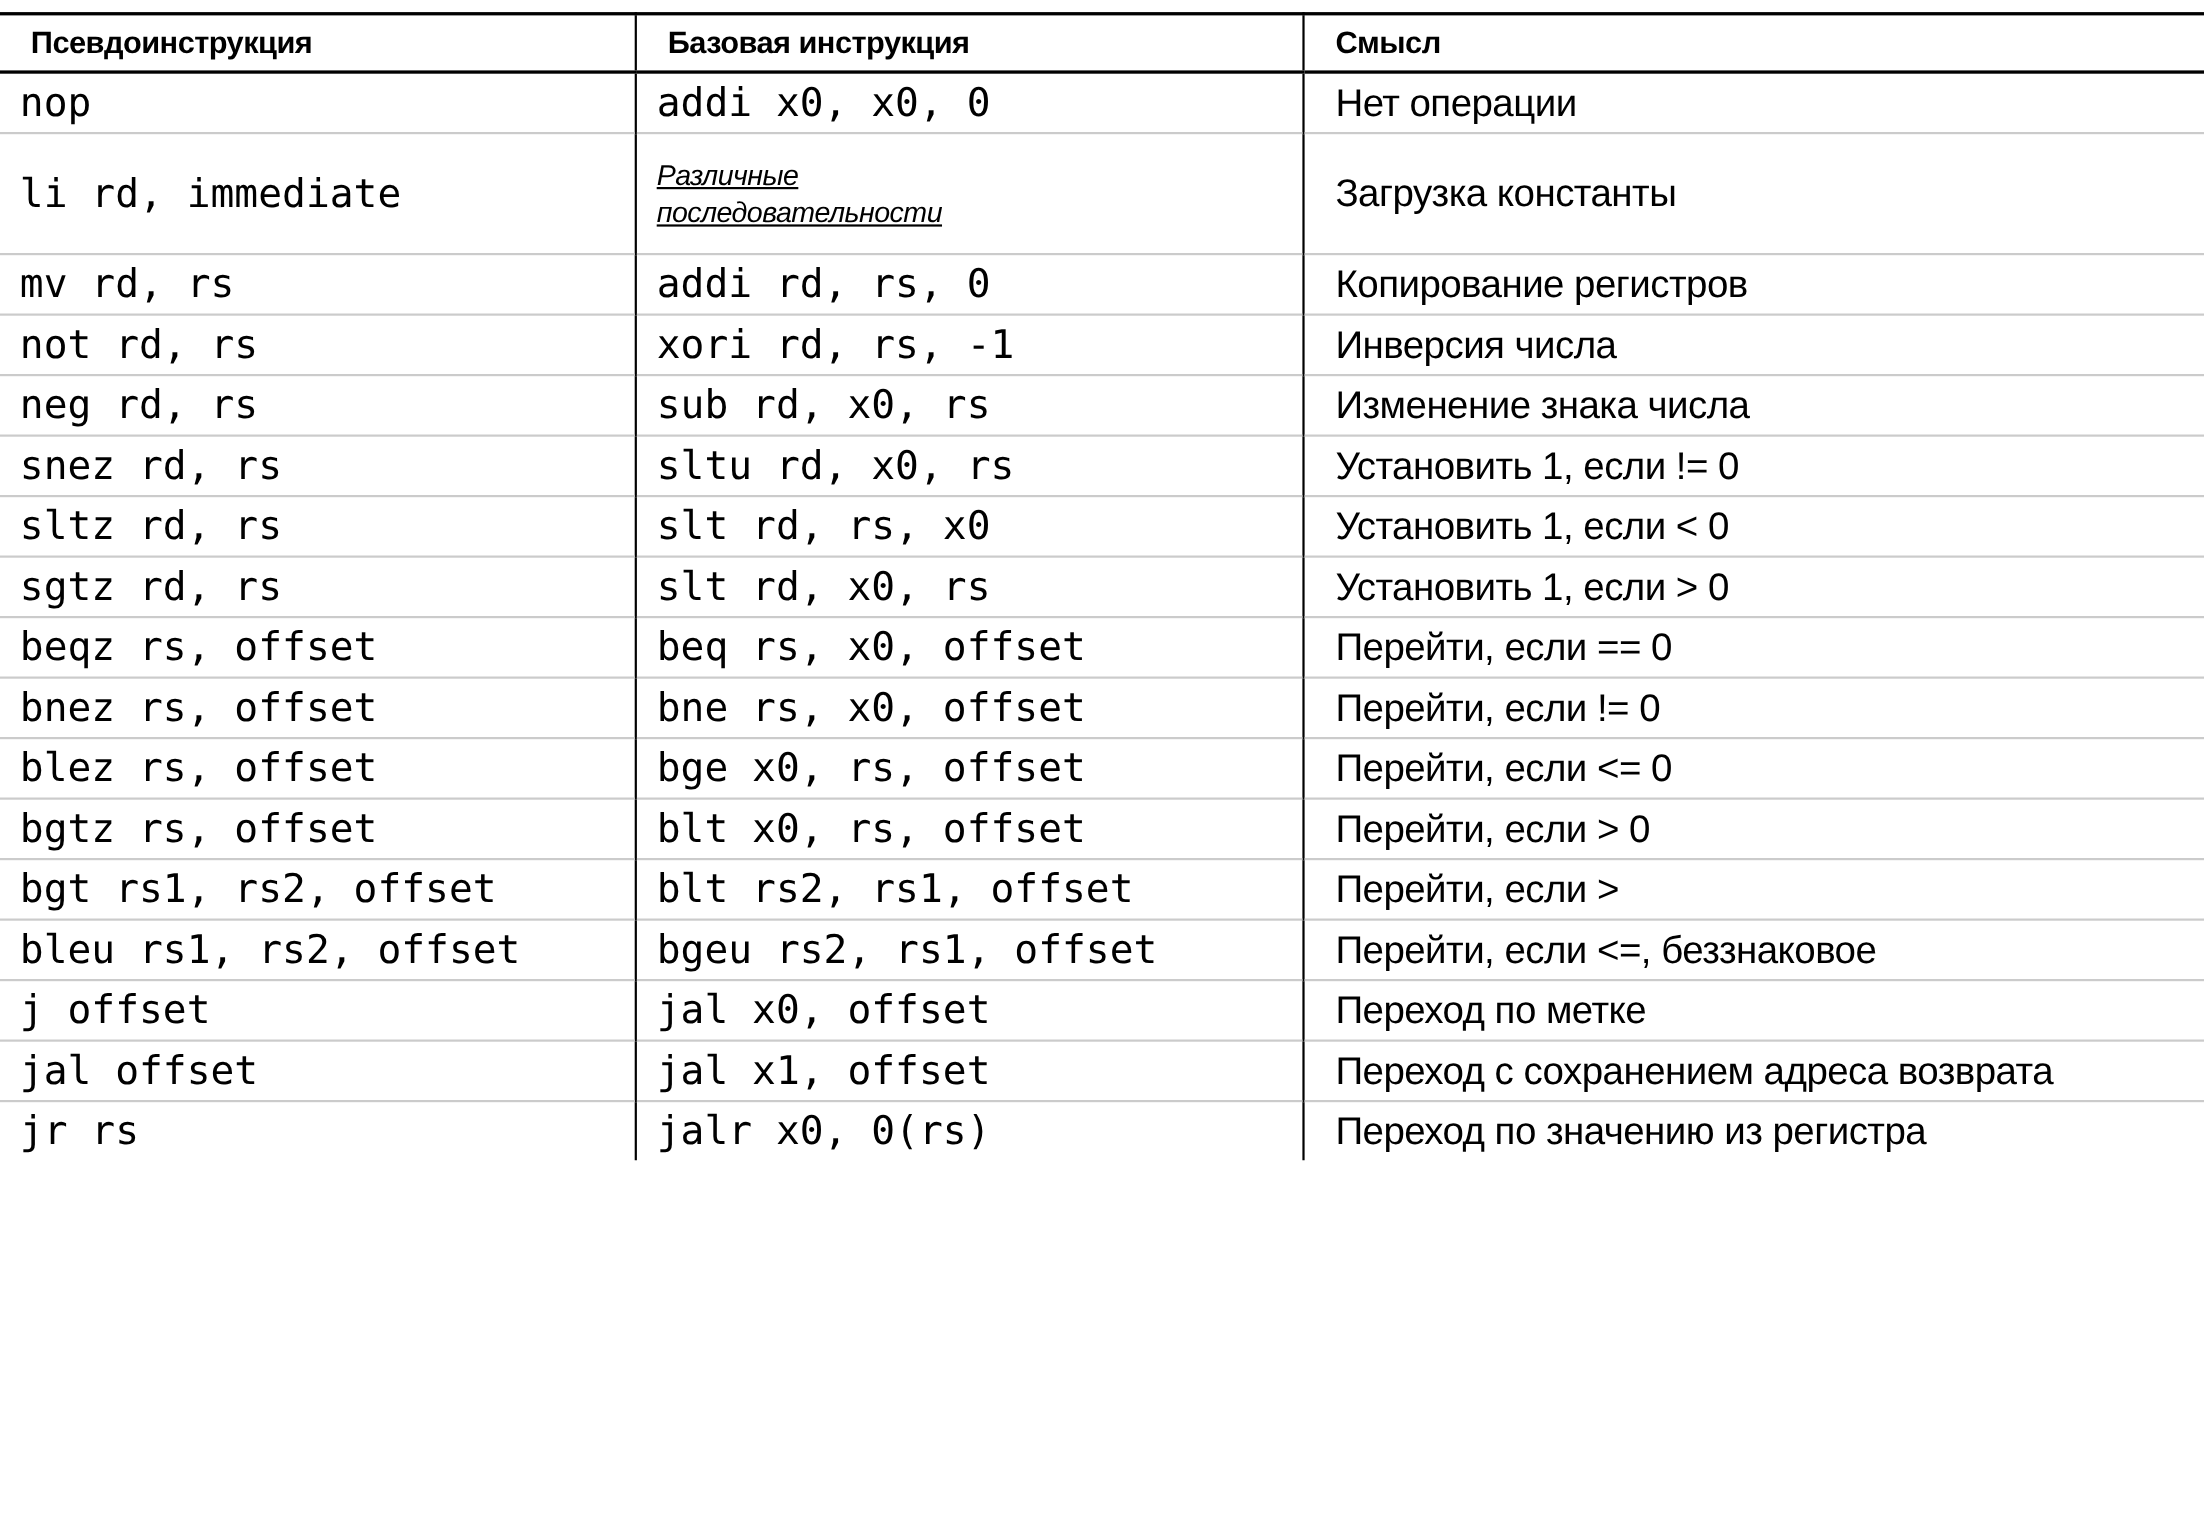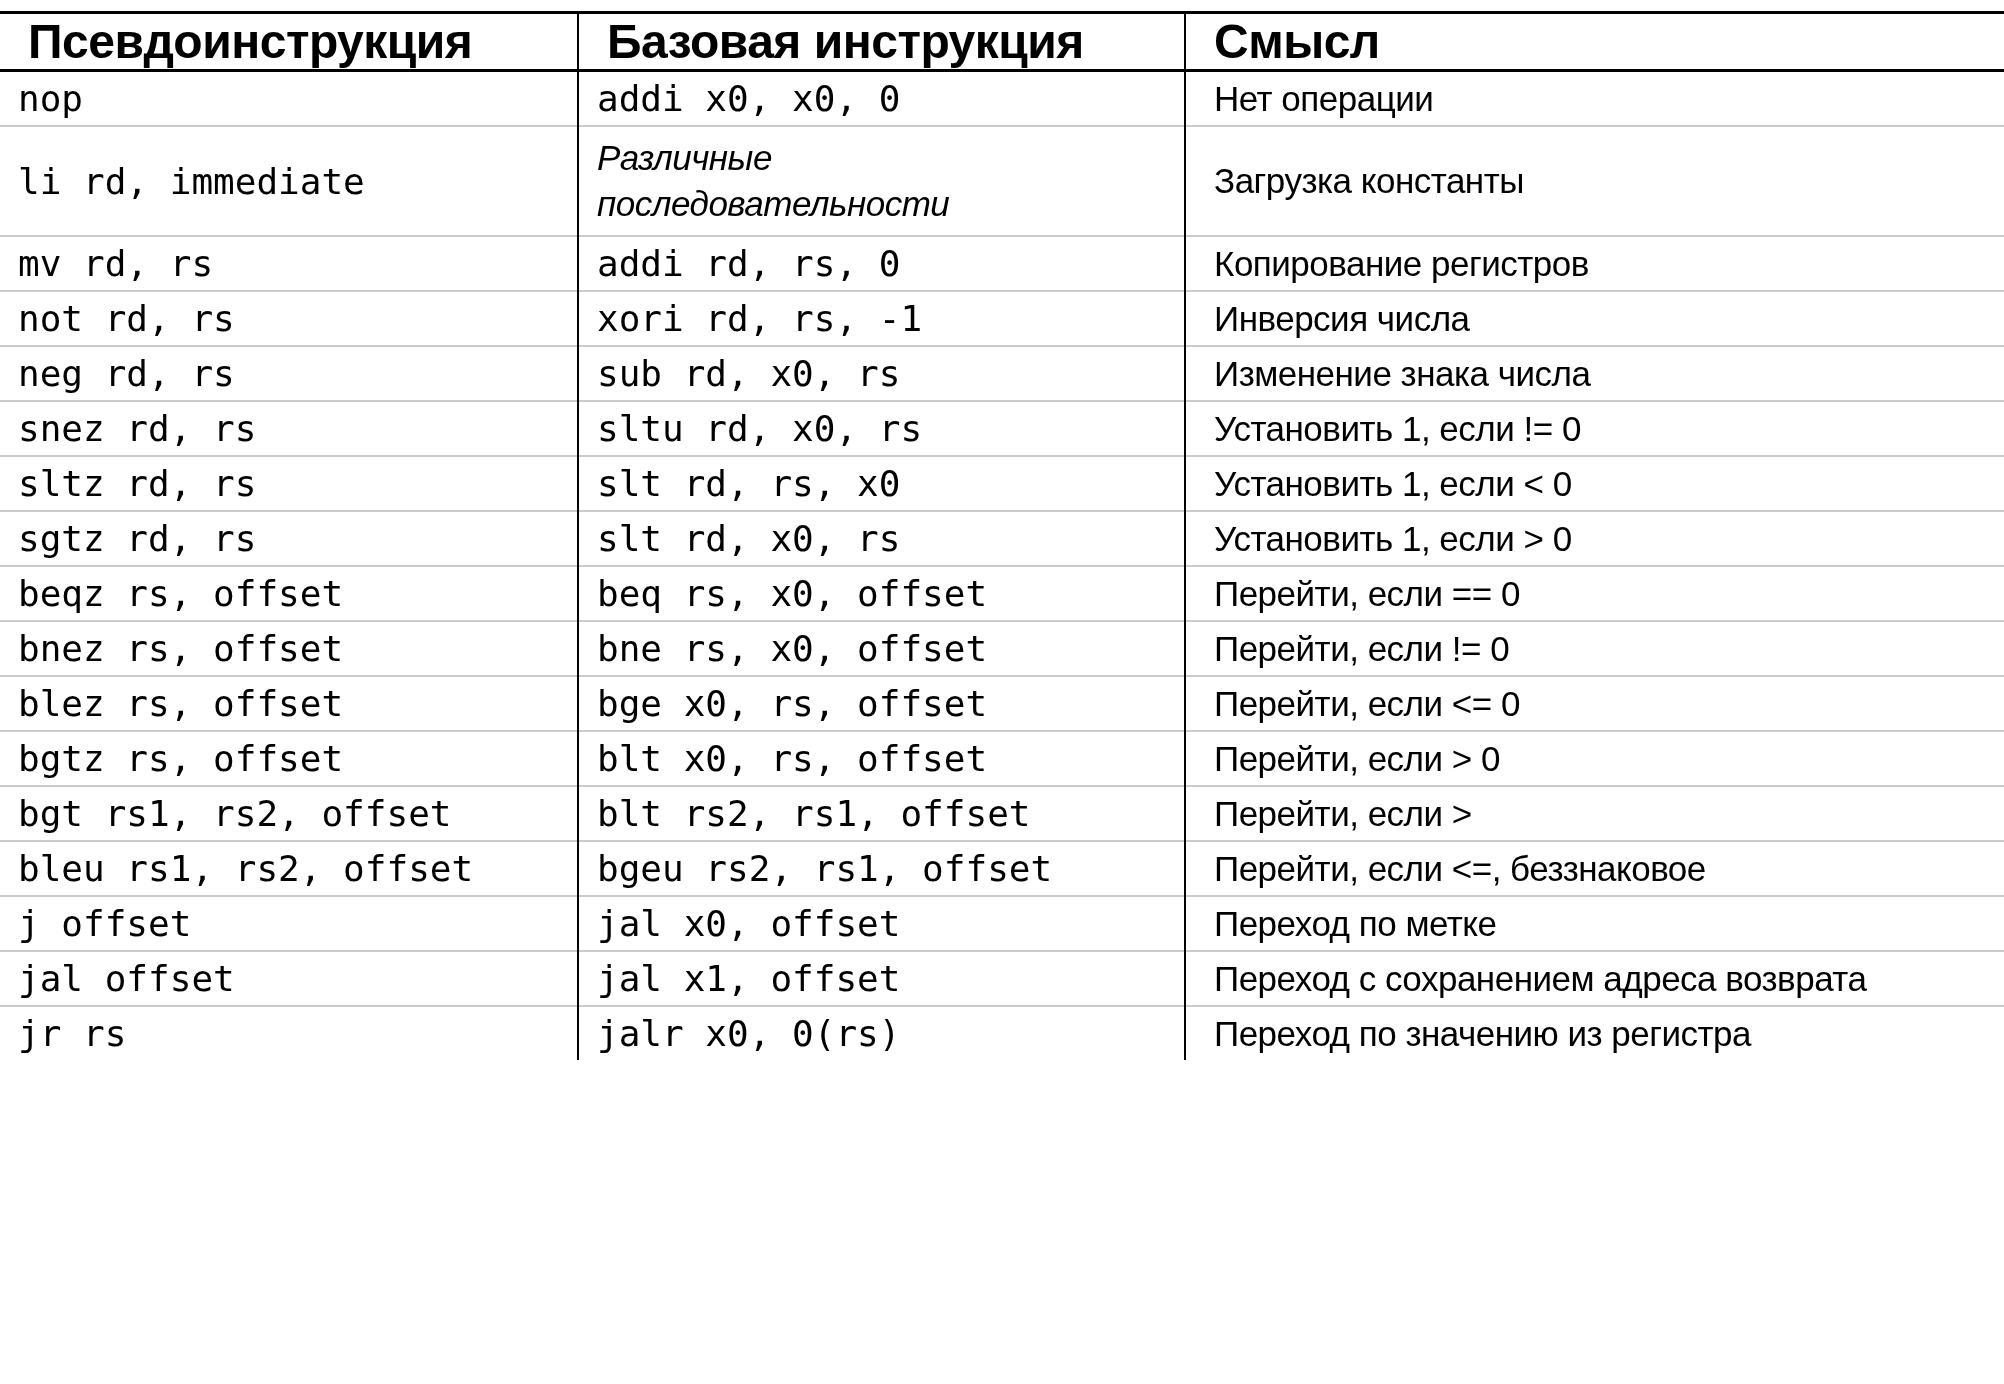--- a/index.html
+++ b/index.html
@@ -23,47 +23,48 @@
     padding: 0 6px 0 28px;
     vertical-align: middle;
     overflow: hidden;
     text-align: left;
   }
   thead th {
     height: 50px;
     border-bottom: 3px solid #000000;
     font-family: "Liberation Sans", sans-serif;
     font-weight: bold;
-    font-size: 48px;
+    font-size: 28px;
     letter-spacing: -0.5px;
     margin-left: 32px;
   }
   tbody td { height: 53px; }
   tbody tr.tall td { height: 100px; }
   tbody tr + tr td { border-top: 2px solid #cbcbcb; }
   th.c2, td.c2, th.c3, td.c3 { border-left: 2px solid #000000; }
   td.c1, td.c2 {
     font-family: "DejaVu Sans Mono", monospace;
     font-size: 36px;
     padding-left: 18px;
   }
   td.c3 {
     font-family: "Liberation Sans", sans-serif;
     font-size: 35px;
     letter-spacing: -0.5px;
   }
   td.note {
     font-family: "Liberation Sans", sans-serif;
     font-style: italic;
-    font-size: 35px;
+    font-size: 26px;
     letter-spacing: -0.5px;
     line-height: 1.32;
     white-space: pre-line;
     padding-top: 4px;
     padding-bottom: 4px;
+    text-decoration: underline;
   }
 </style>
 </head>
 <body>
 
 <table>
   <colgroup>
     <col class="w1">
     <col class="w2">
     <col class="w3">

